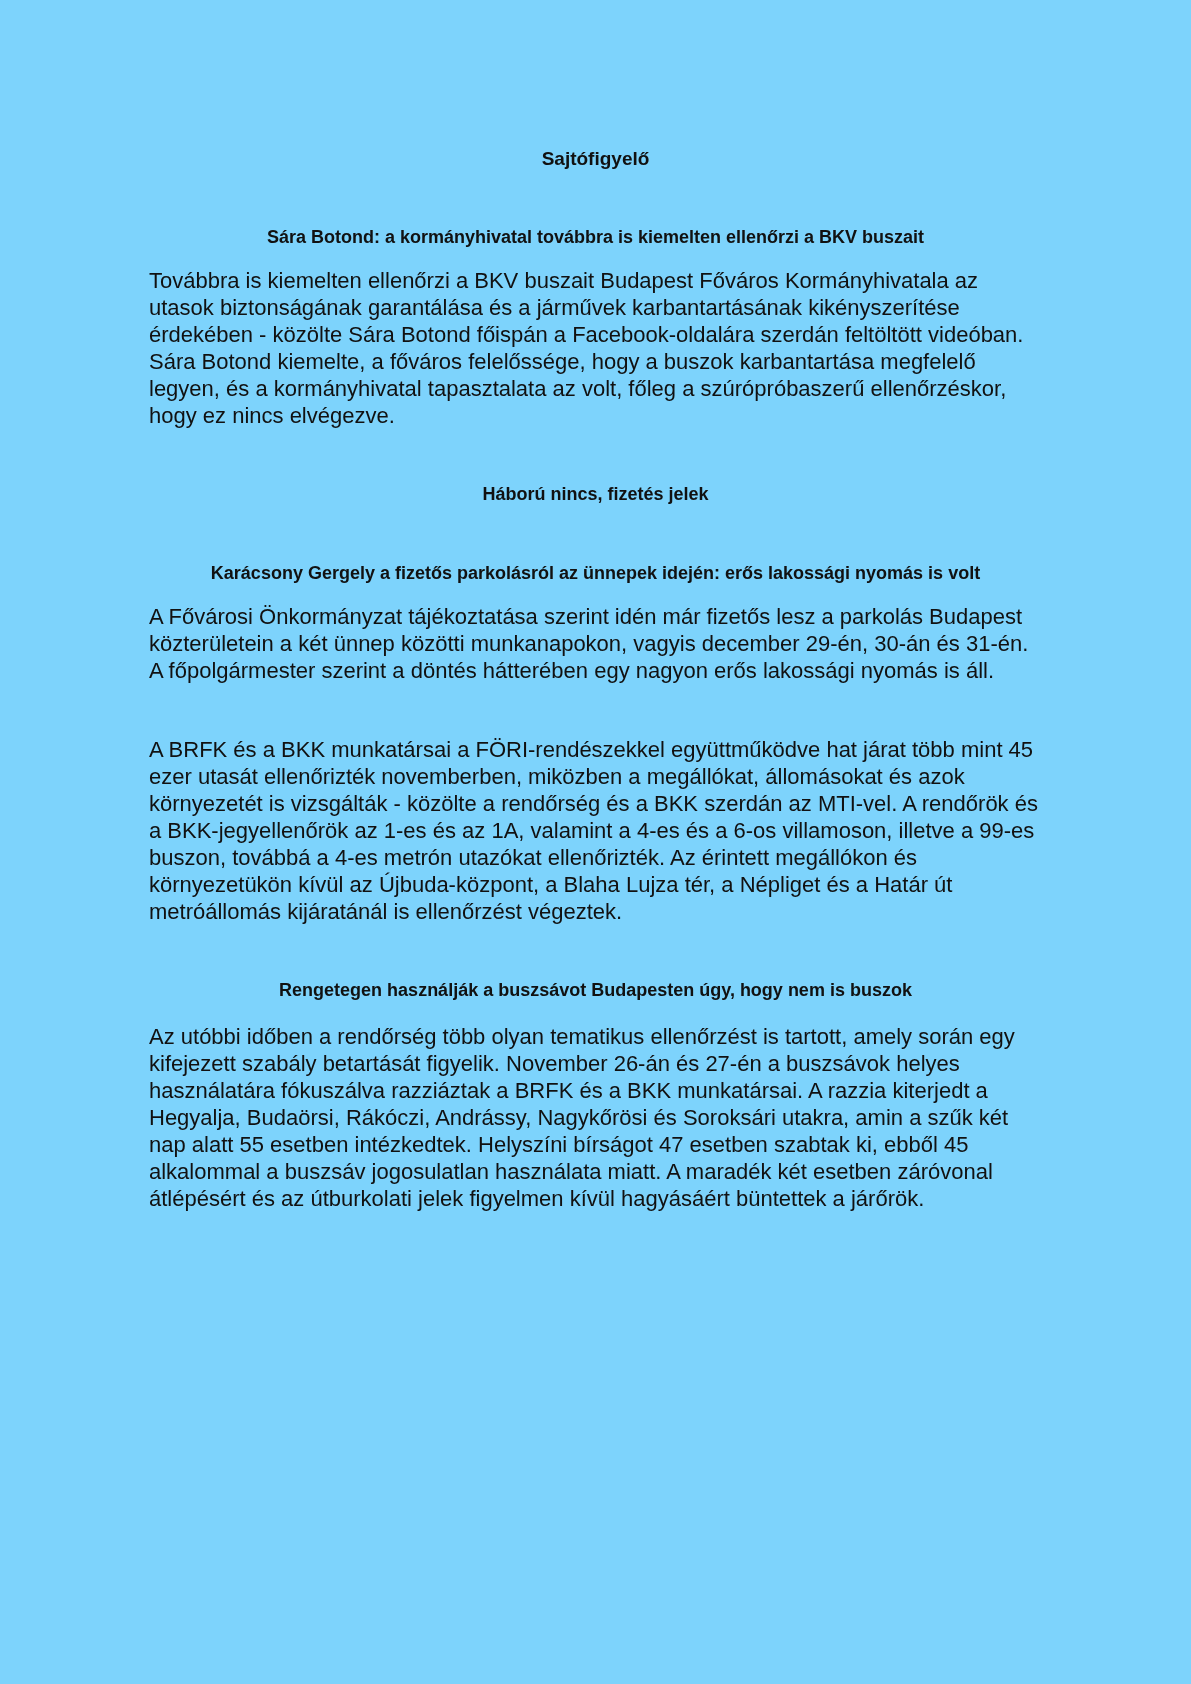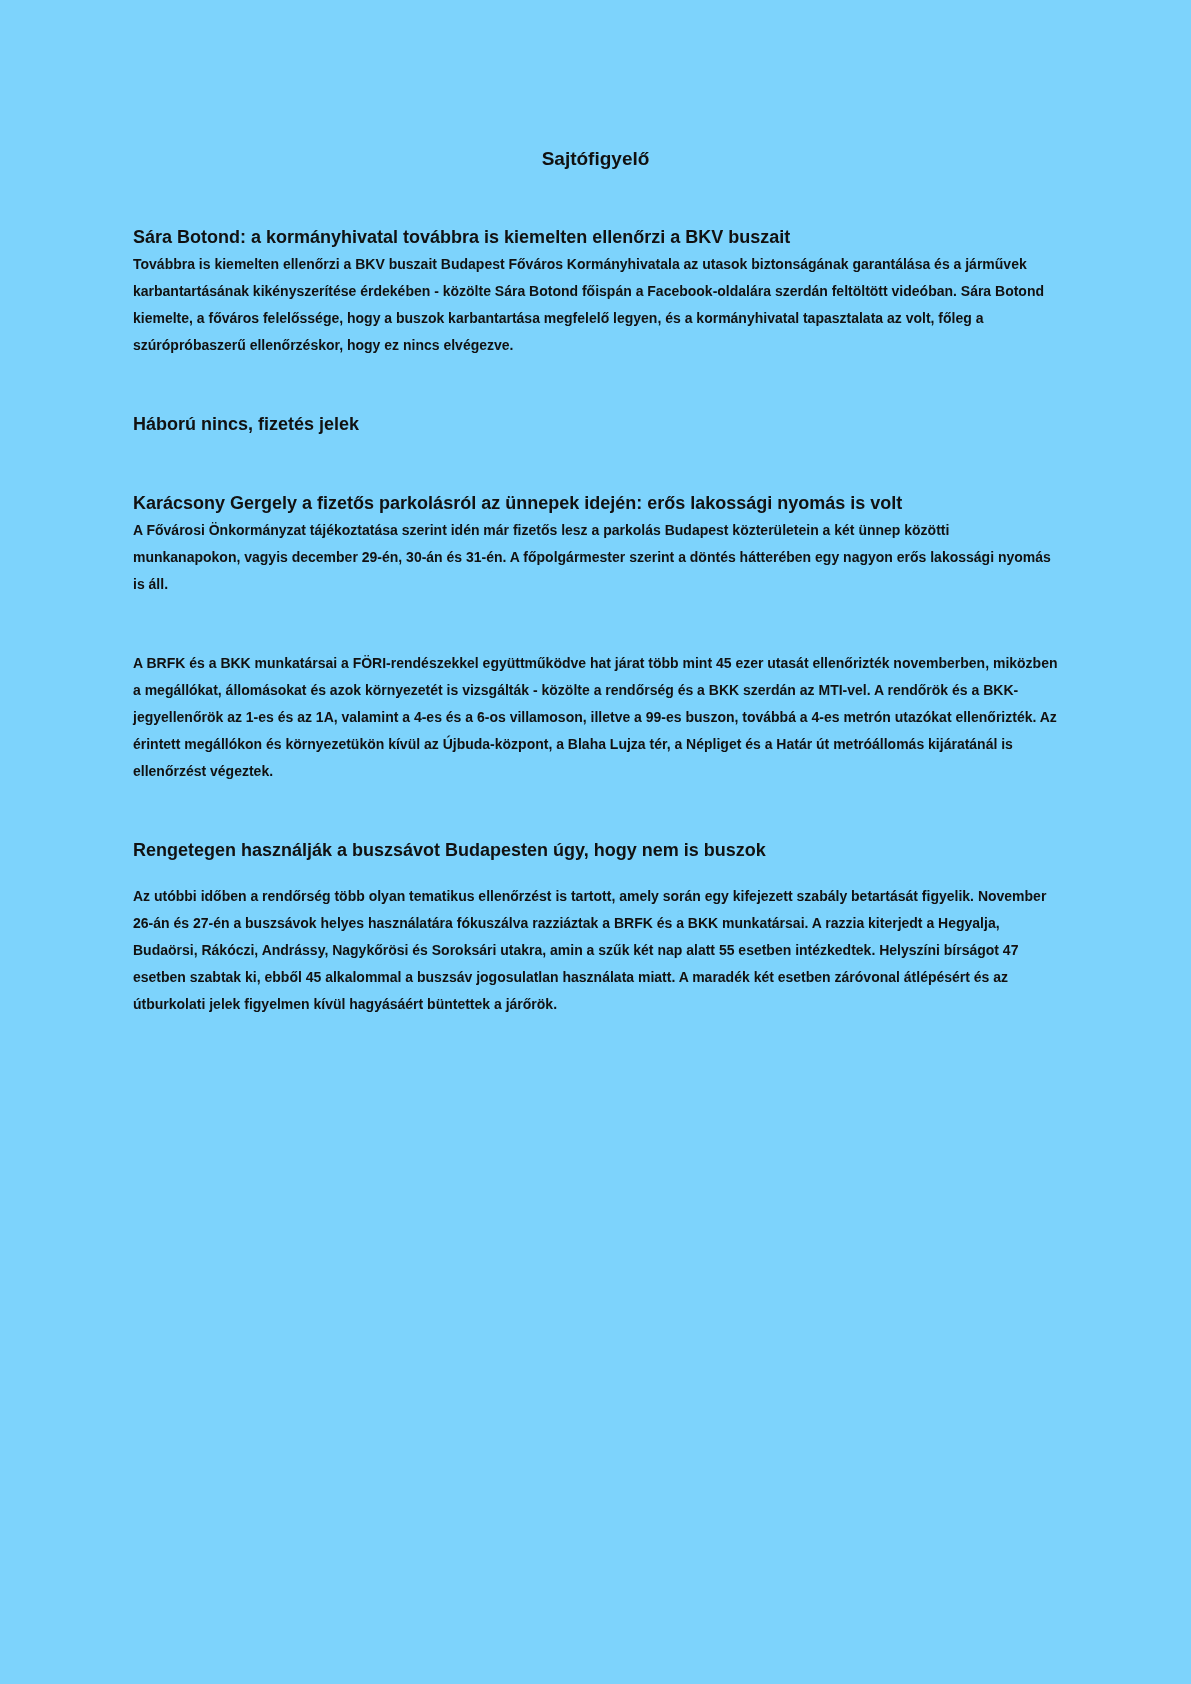--- a/index.html
+++ b/index.html
@@ -33,25 +33,26 @@
     margin: 0;
   }
   .section {
     margin-top: 52px;
   }
   .section h2 {
     margin: 0;
     font-size: 18px;
     font-weight: 700;
     line-height: 27px;
+    text-align: center;
   }
   .section p {
-    margin: 0;
-    font-size: 14px;
-    font-weight: 700;
+    margin: 16px;
+    font-size: 22px;
+    font-weight: 400;
     line-height: 27px;
     max-width: 925px;
   }
   .section.extra-gap p {
     margin-top: 19px;
   }
 </style>
 </head>
 <body>
 

